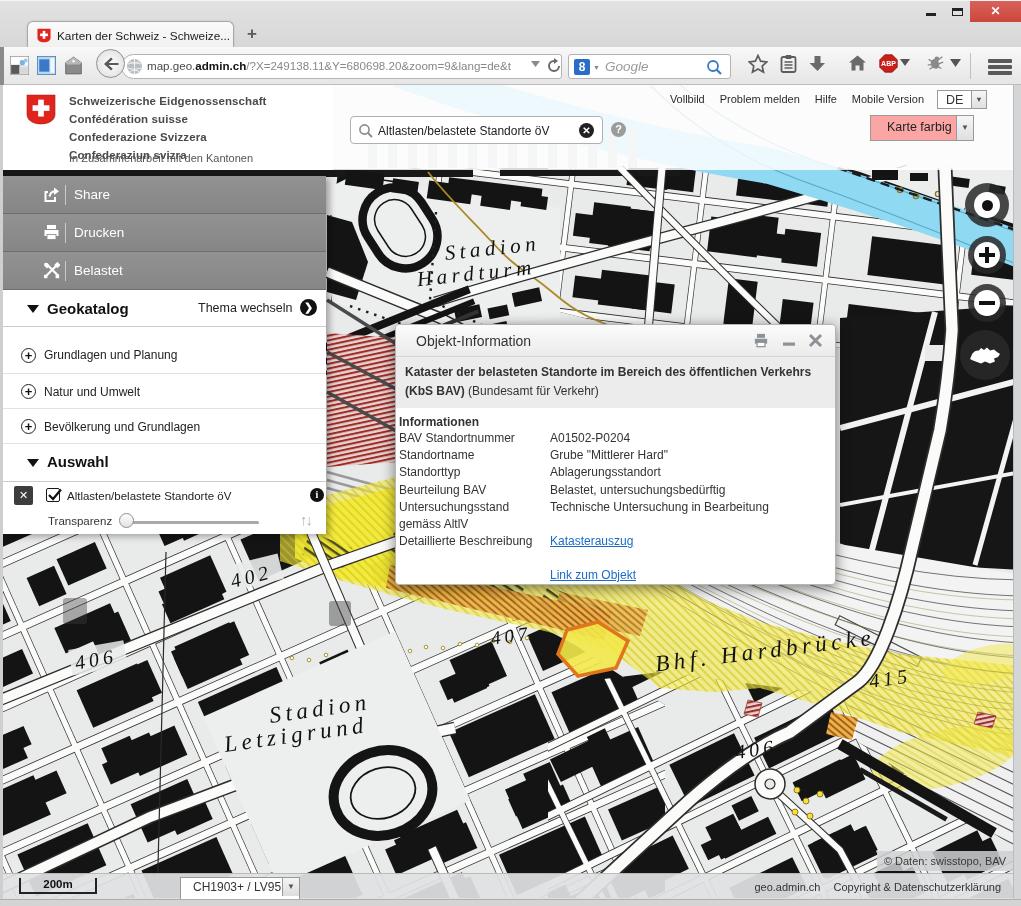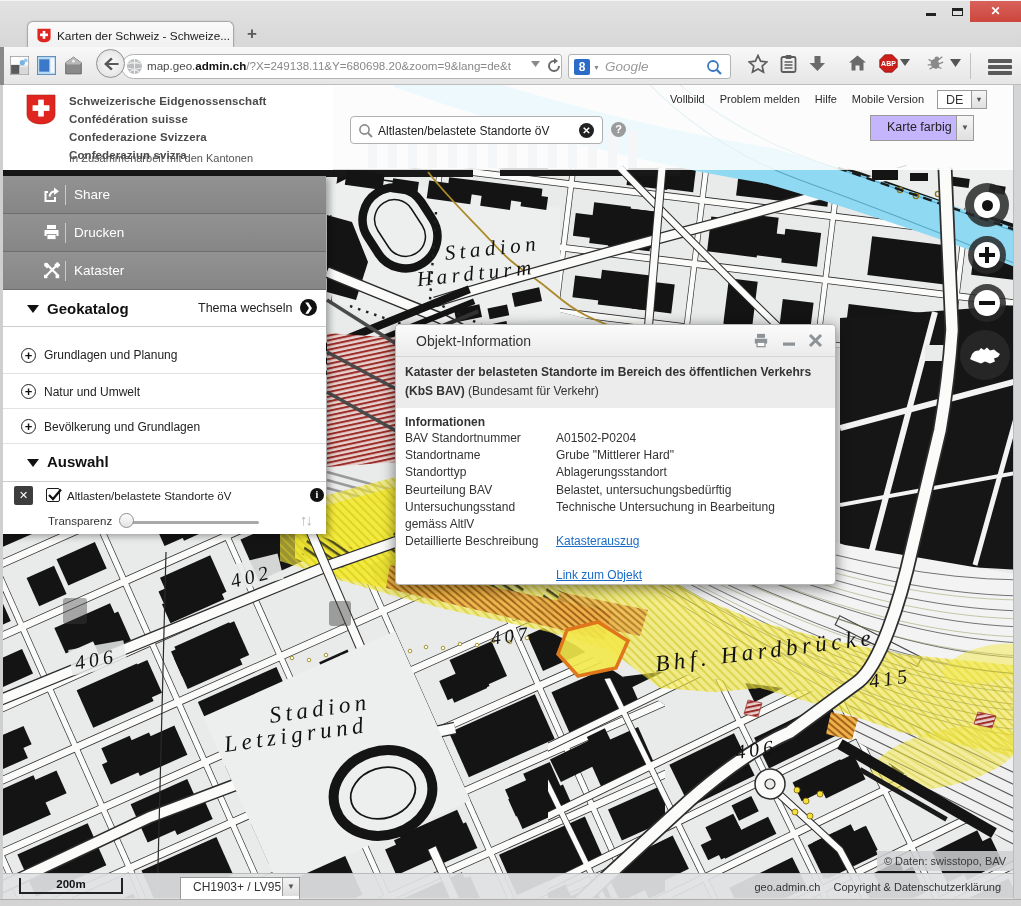--- a/index.html
+++ b/index.html
@@ -46,21 +46,21 @@
 #gtitle { position:absolute; left:66px; top:7px; font-size:11.5px; font-weight:bold; color:#4a4a4a; line-height:18px; letter-spacing:0.1px; }
 #gsub { position:absolute; left:66px; top:67px; font-size:11px; color:#555; }
 #toplinks { position:absolute; right:89px; top:8px; font-size:11px; color:#2b2b2b; }
 #toplinks span { margin-left:15px; }
 #desel { position:absolute; left:934px; top:5px; width:50px; height:19px; background:#fff; border:1px solid #9a9a9a; font-size:12.5px; color:#333; }
 #desel .arr { position:absolute; right:0; top:0; width:15px; height:17px; border-left:1px solid #9a9a9a; background:linear-gradient(#f6f6f6,#dfdfdf); text-align:center; font-size:7.5px; line-height:17px; color:#555; }
 #gsearch { position:absolute; left:347px; top:31px; width:253px; height:28px; background:#fff; border:1px solid #b0b0b0; border-radius:4px; }
 #gsearch .q { position:absolute; left:27px; top:7px; font-size:12px; color:#222; }
 #gsearch .clear { position:absolute; right:8px; top:6px; width:15px; height:15px; border-radius:50%; background:#222; color:#fff; font-size:10px; font-weight:bold; text-align:center; line-height:15px; }
 #ghelp { position:absolute; left:608px; top:37px; width:15px; height:15px; border-radius:50%; background:#9b9b9b; color:#fff; font-size:11px; font-weight:bold; text-align:center; line-height:15px; }
-#kartesel { position:absolute; left:867px; top:30px; width:104px; height:26px; background:#c4b5fd; border:1px solid #9a9a9a; font-size:12.5px; color:#222; }
+#kartesel { position:absolute; left:867px; top:30px; width:104px; height:26px; background:#fca5a5; border:1px solid #9a9a9a; font-size:12.5px; color:#222; }
 #kartesel .arr { position:absolute; right:0; top:0; width:17px; height:24px; border-left:1px solid #9a9a9a; background:linear-gradient(#f6f6f6,#dfdfdf); text-align:center; font-size:8px; line-height:24px; color:#555; }
 
 
 #sidebar { position:absolute; left:3px; top:176px; width:323px; background:#fff; box-shadow:3px 2px 7px rgba(0,0,0,0.35); }
 .sbtn { position:relative; height:38px; background:linear-gradient(#929292,#868686); border-bottom:1px solid #6e6e6e; color:#fff; }
 .sbtn .ic { position:absolute; left:40px; top:10px; width:17px; height:17px; }
 .sbtn .sep { position:absolute; left:62px; top:9px; width:1px; height:20px; background:rgba(255,255,255,0.55); }
 .sbtn .lb { position:absolute; left:71px; top:11px; font-size:13.5px; }
 .whiterow { position:relative; background:#fff; }
 .tri { display:inline-block; width:0; height:0; border-left:6px solid transparent; border-right:6px solid transparent; border-top:8px solid #111; }
@@ -94,32 +94,32 @@
   color:#fff; font-size:13.5px; font-weight:bold; text-align:center; line-height:30px; box-shadow:0 2px 5px rgba(0,0,0,0.4); }
 #menuclose .up { display:inline-block; width:0; height:0; border-left:5px solid transparent; border-right:5px solid transparent; border-bottom:7px solid #fff; margin-right:7px; position:relative; top:-1px; }
 
 
 #popup { position:absolute; left:395px; top:324px; width:441px; height:261px; background:#fff;
   border:1px solid #b5b5b5; border-radius:4px; box-shadow:0 3px 14px rgba(0,0,0,0.5); }
 #popup .hd { position:relative; height:32px; background:linear-gradient(#fbfbfb,#ebebeb); border-bottom:1px solid #d5d5d5; border-radius:4px 4px 0 0; }
 #popup .hd .t { position:absolute; left:20px; top:8px; font-size:14px; color:#333; }
 #popup .hd .icons { position:absolute; right:12px; top:8px; }
 #popup .sub { position:relative; background:#ececec; padding:6px 4px 7px 9px; font-size:12px; line-height:19px; color:#333; }
-#popup .body { padding:7px 0 0 9px; font-size:12px; color:#333; }
+#popup .body { padding:7px 0 0 3px; font-size:12px; color:#333; }
 #popup .body .hrow { display:flex; line-height:17.2px; }
 #popup .body .hrow .k { width:151px; flex:none; }
 #popup a { color:#1a6bc6; text-decoration:underline; }
 
 
 .mapbtn { position:absolute; border-radius:50%; }
 .mapbtn .inner { position:absolute; border-radius:50%; background:#fff; }
 
 
 #bottombar { position:absolute; left:3px; top:873px; width:1010px; height:26px; background:rgba(223,225,226,0.93); border-top:1px solid rgba(170,170,170,0.7); }
-#scale { position:absolute; left:16px; top:4px; width:104px; height:16px; border-left:2.5px solid #222; border-right:2.5px solid #222; border-bottom:2.5px solid #222; }
+#scale { position:absolute; left:16px; top:4px; width:78px; height:16px; border-left:2.5px solid #222; border-right:2.5px solid #222; border-bottom:2.5px solid #222; }
 #scale .t { position:absolute; left:0; right:0; top:0px; text-align:center; font-size:11.5px; font-weight:bold; color:#111; }
 #crssel { position:absolute; left:177px; top:3px; width:120px; height:34px; background:#fff; border:1px solid #999; font-size:12px; color:#333; }
 #crssel .t { position:absolute; left:12px; top:2px; }
 #crssel .arr { position:absolute; right:0; top:0; width:17px; height:18px; border-left:1px solid #999; background:linear-gradient(#f4f4f4,#ddd); text-align:center; font-size:8px; line-height:18px; color:#555; }
 #footlinks { position:absolute; right:12px; top:7px; font-size:11px; color:#333; }
 #footlinks span { margin-left:13px; }
 #copychip { position:absolute; left:877px; top:851px; width:136px; height:20px; background:rgba(206,208,209,0.85); color:#3a3a3a; font-size:11px; line-height:20px; text-align:center; }
 </style></head>
 <body>
 <div id="win">
@@ -1039,21 +1039,21 @@
     </div>
     <div class="sbtn">
       <svg class="ic" viewBox="0 0 17 17">
           <path d="M3.5,2 L15,13.5 M14,3 L2.5,14.5" stroke="#fff" stroke-width="2.2"></path>
           <path d="M1.5,1 a3,3 0 0 1 4,4 L4,6.5 L1,3.5 Z" fill="#fff"></path>
           <rect x="12" y="0.5" width="4.5" height="4.5" transform="rotate(45 14 3)" fill="#fff"></rect>
           <rect x="12.6" y="12.6" width="3.6" height="3.6" fill="#fff"></rect>
           <rect x="1" y="12.8" width="3.4" height="3.4" fill="#fff"></rect>
         </svg>
       <div class="sep"></div>
-        <div class="lb">Kataster</div>
+        <div class="lb">Belastet</div>
     </div>
     <div class="whiterow" id="geokat">
       <div class="tri"></div>
         <div class="t1">Geokatalog</div>
         <div class="t2">Thema wechseln</div>
         <div class="circ">❯</div>
     </div>
     <div class="whiterow catrow first">
         <div class="plus">+</div>
         <div class="lb">Grundlagen und Planung</div>

